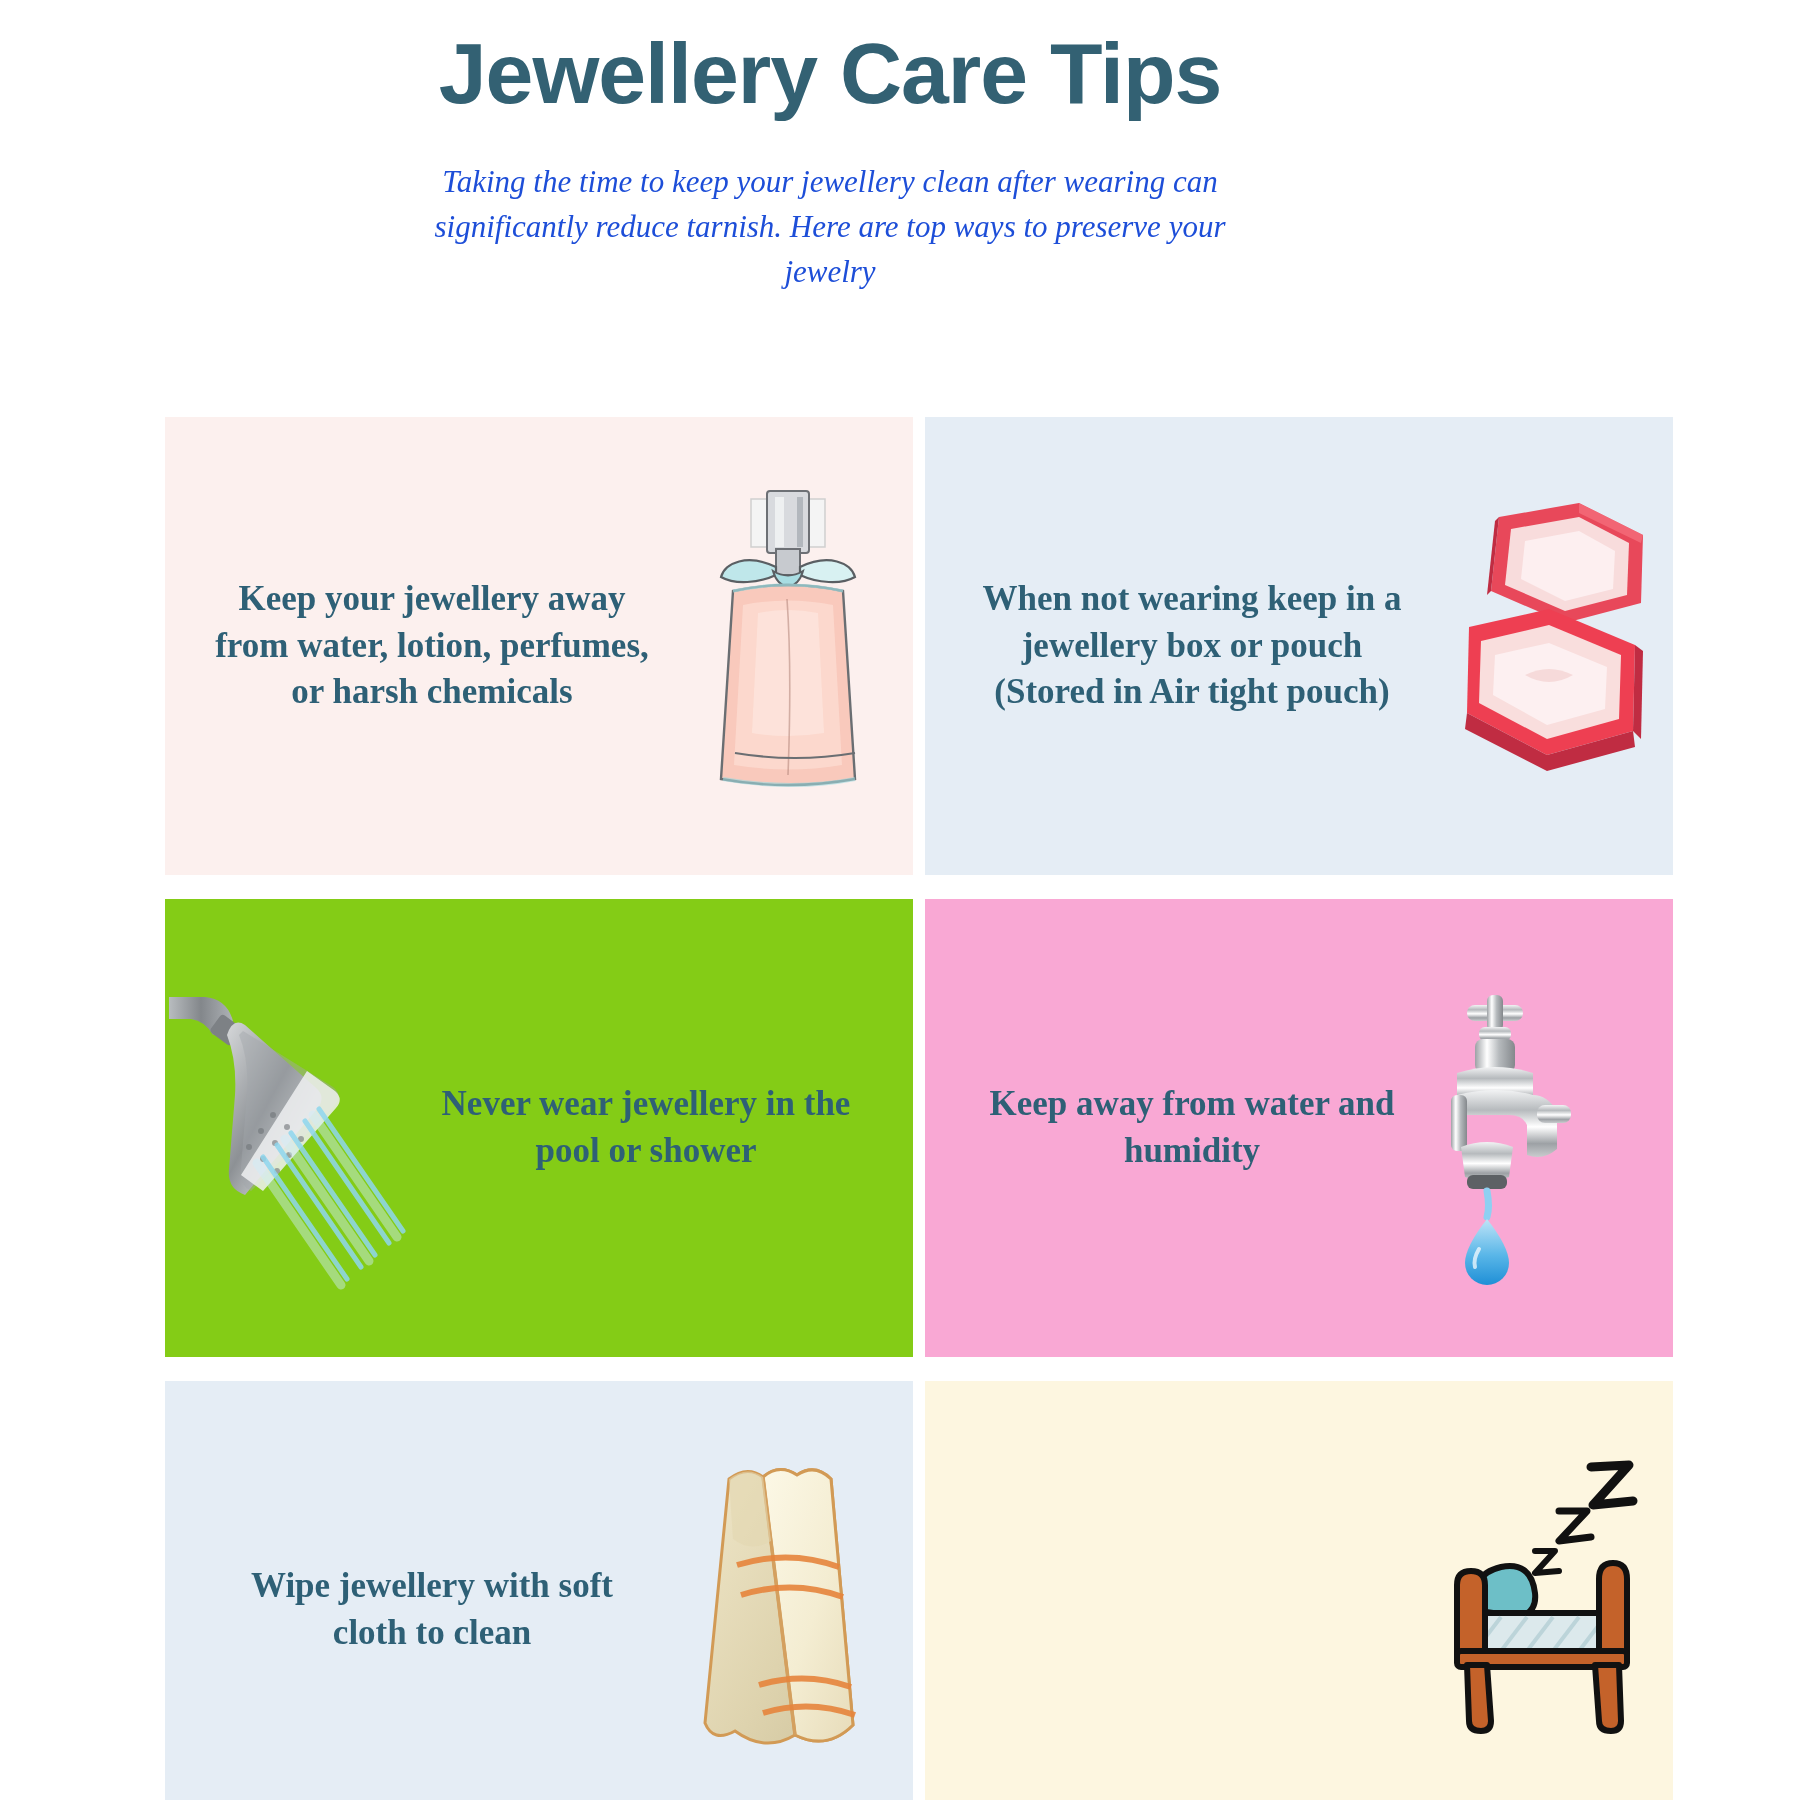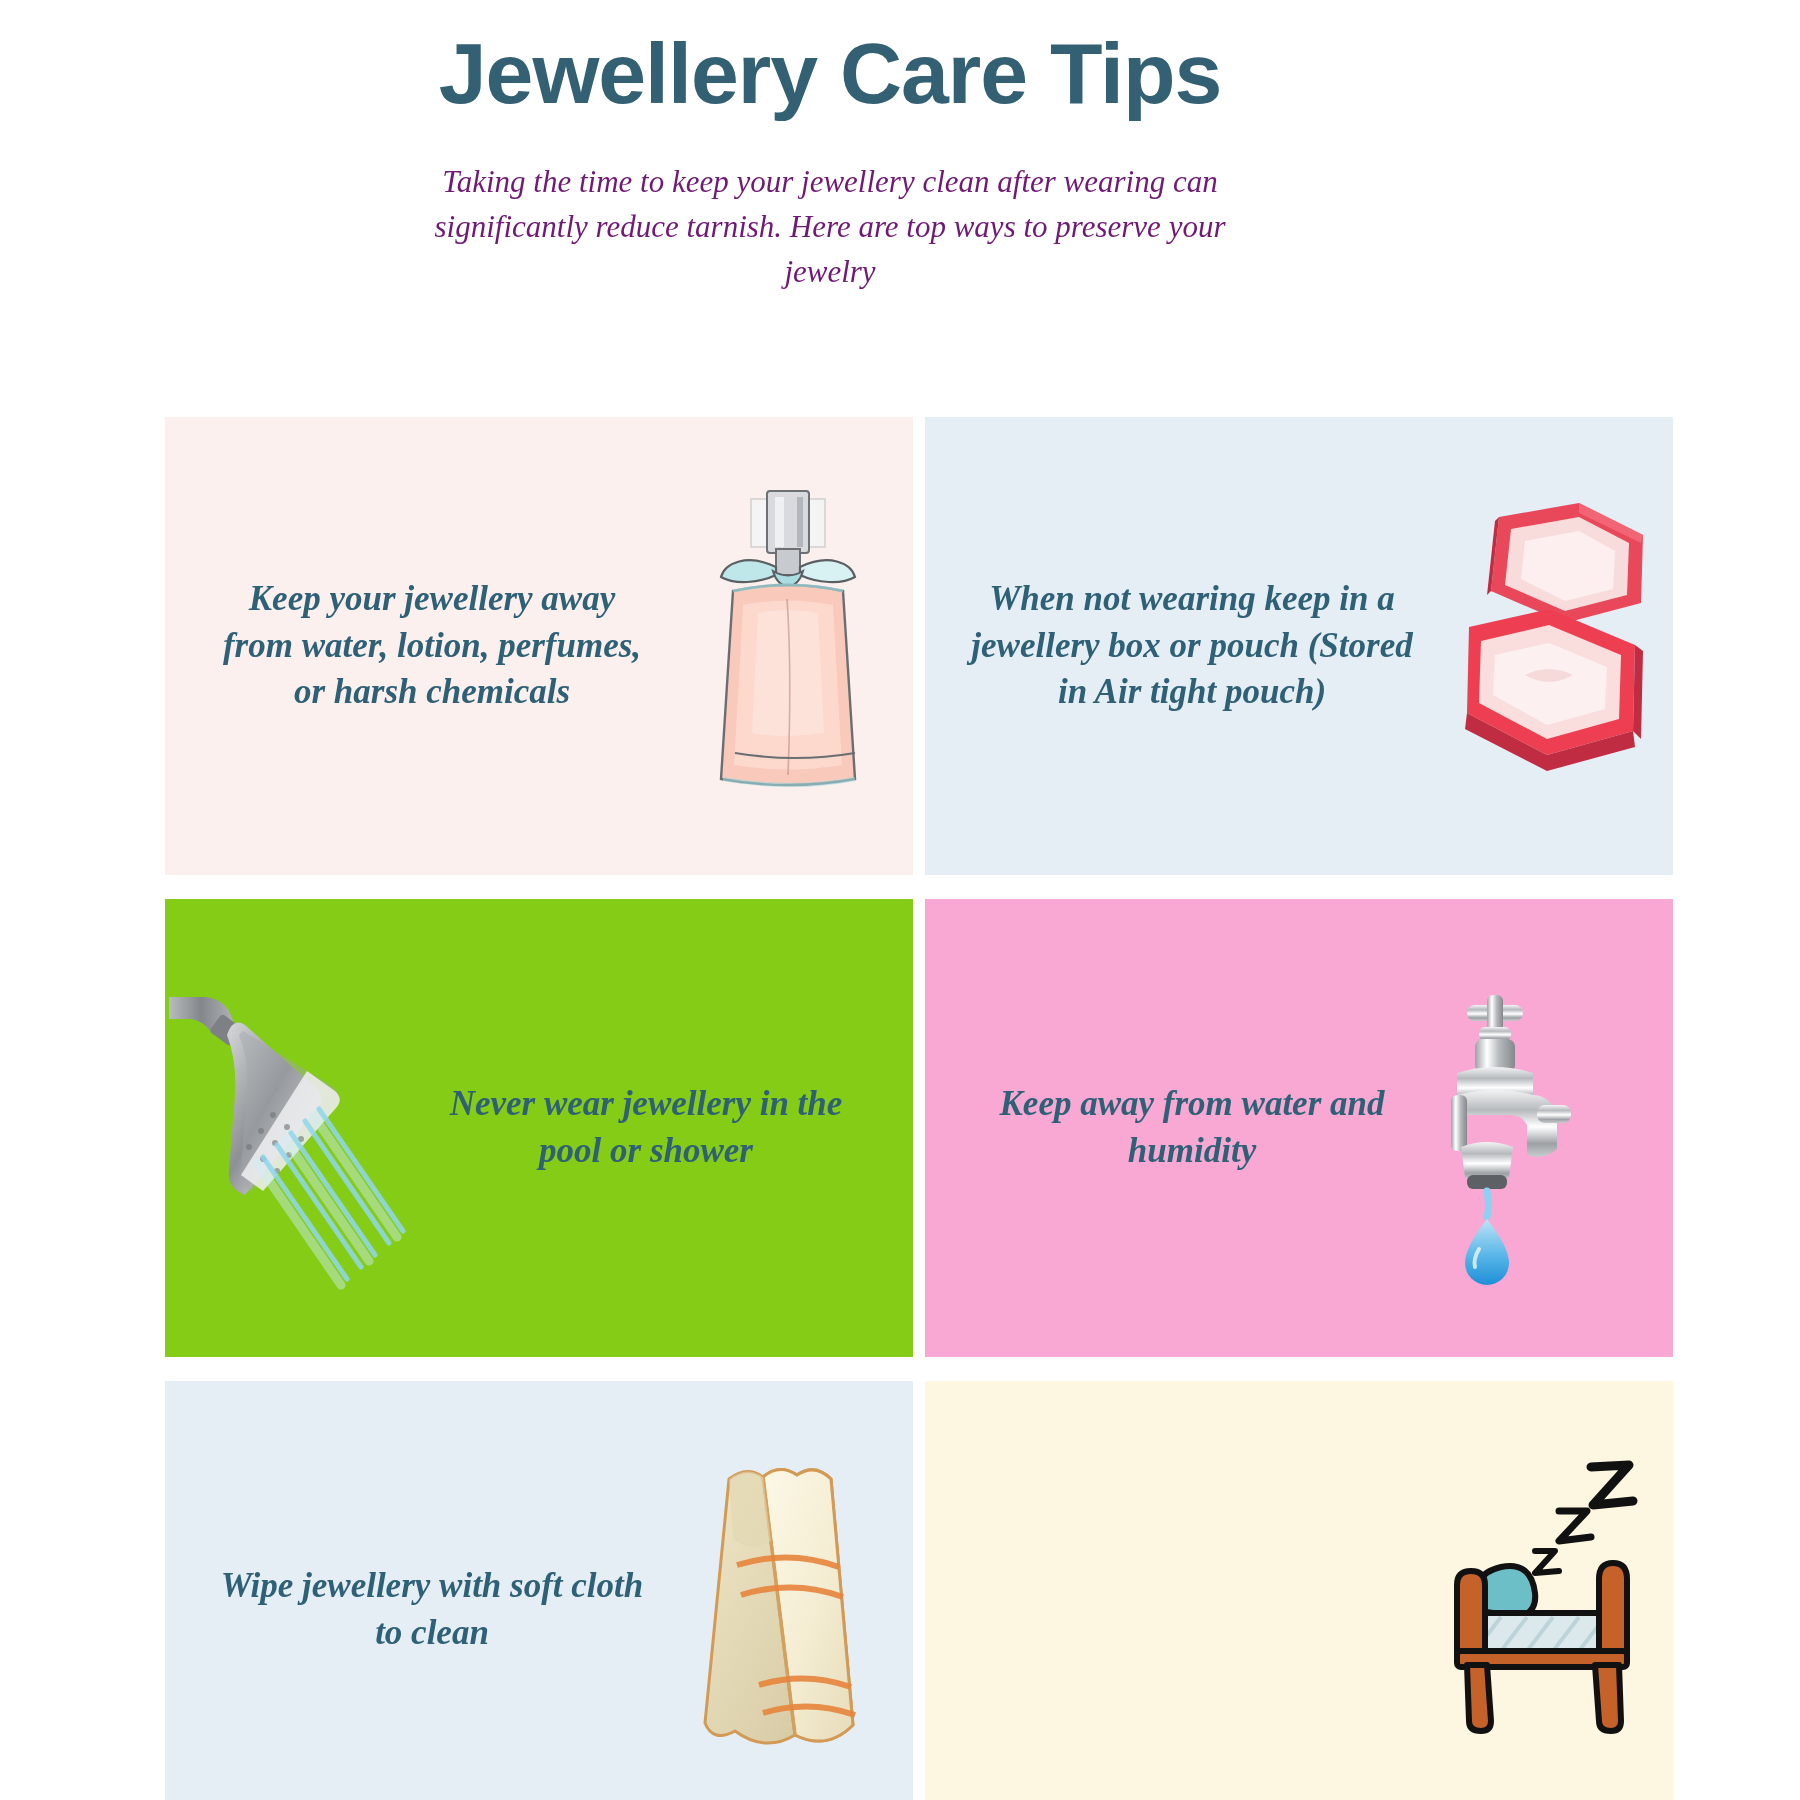--- a/index.html
+++ b/index.html
@@ -67,41 +67,40 @@
 
   .card-text {
     flex: 1 1 auto;
     text-align: center;
     font-family: "Liberation Serif", serif;
     font-weight: bold;
     font-size: 35px;
     line-height: 1.33;
     color: #2e6076;
     padding: 0 10px;
-    font-style: italic;
   }
   .card-art {
     flex: 0 0 auto;
     width: 250px;
     height: 330px;
     position: relative;
   }
   .card.text-left .card-text  { padding-left: 46px; }
   .card.text-right .card-text { padding-right: 46px; }
 
   .art-svg { width: 100%; height: 100%; display: block; }
 </style>
 </head>
 <body>
 
 <div class="page">
 
   <div class="header">
     <h1 class="title" style="color: rgb(51, 97, 115);">Jewellery Care Tips</h1>
-    <p class="subtitle" style="color: #701a75;">Taking the time to keep your jewellery clean after wearing can significantly reduce tarnish. Here are top ways to preserve your jewelry</p>
+    <p class="subtitle" style="color: #1d4ed8;">Taking the time to keep your jewellery clean after wearing can significantly reduce tarnish. Here are top ways to preserve your jewelry</p>
   </div>
 
   <div class="grid">
 
     <div class="card text-left" id="card-0" style="background: rgb(252, 240, 238);">
       <div class="card-text" style="color: rgb(46, 96, 118);">Keep your jewellery away from water, lotion, perfumes, or harsh chemicals</div>
       <div class="card-art">
         <svg class="art-svg" viewBox="0 0 250 330" xmlns="http://www.w3.org/2000/svg">
           <rect x="88" y="18" width="74" height="48" fill="#f4f4f4" stroke="#cfcfcf" stroke-width="1.5"></rect>
           <rect x="104" y="10" width="42" height="62" rx="3" fill="#d8dade" stroke="#6d7075" stroke-width="2"></rect>

